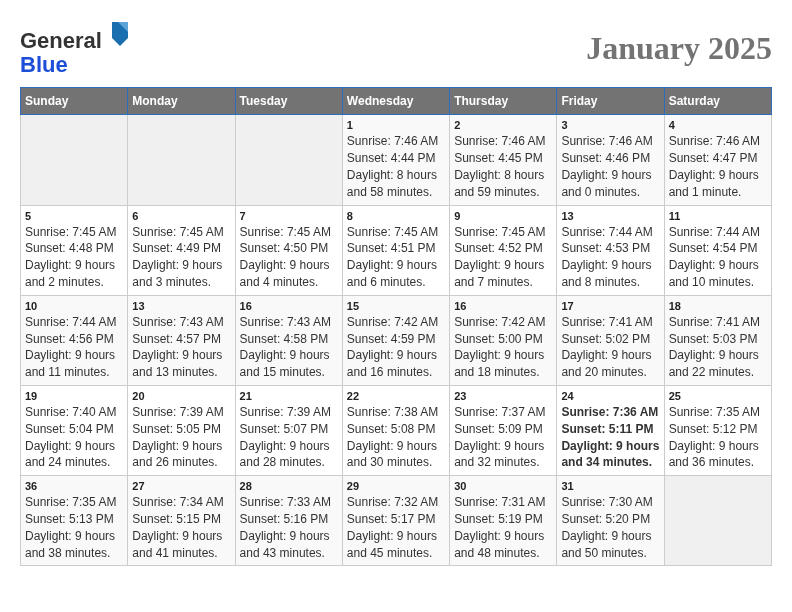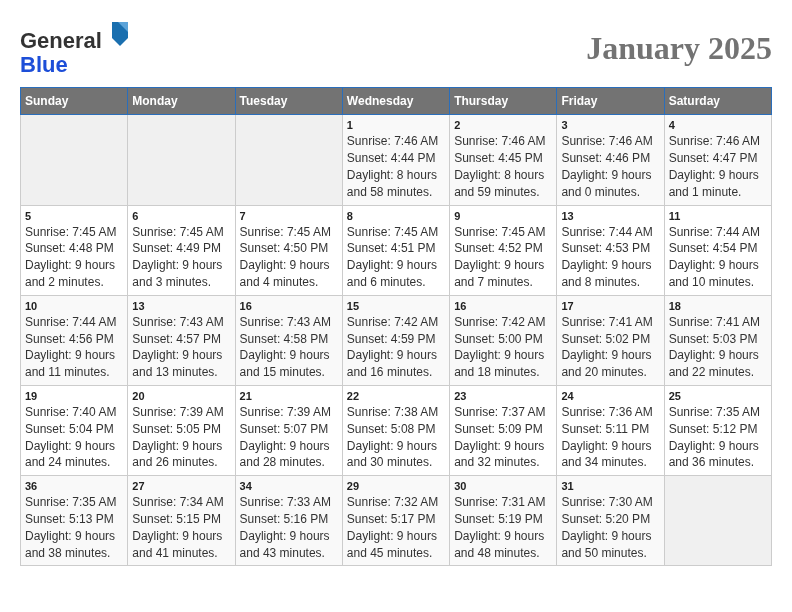--- a/index.html
+++ b/index.html
@@ -287,21 +287,21 @@
         </td>
         <td>
           <span class="day-number">23</span>
           <div class="day-info" style="white-space: pre-line;">Sunrise: 7:37 AM
 Sunset: 5:09 PM
 Daylight: 9 hours
 and 32 minutes.</div>
         </td>
         <td>
           <span class="day-number">24</span>
-          <div class="day-info" style="white-space: pre-line;">Sunrise: 7:36 AM
+          <div class="day-info" style="white-space: pre-line; font-weight: bold;">Sunrise: 7:36 AM
 Sunset: 5:11 PM
 Daylight: 9 hours
 and 34 minutes.</div>
         </td>
         <td>
           <span class="day-number">25</span>
           <div class="day-info" style="white-space: pre-line;">Sunrise: 7:35 AM
 Sunset: 5:12 PM
 Daylight: 9 hours
 and 36 minutes.</div>
@@ -316,21 +316,21 @@
 and 38 minutes.</div>
         </td>
         <td>
           <span class="day-number">27</span>
           <div class="day-info" style="white-space: pre-line;">Sunrise: 7:34 AM
 Sunset: 5:15 PM
 Daylight: 9 hours
 and 41 minutes.</div>
         </td>
         <td>
-          <span class="day-number">34</span>
+          <span class="day-number">28</span>
           <div class="day-info" style="white-space: pre-line;">Sunrise: 7:33 AM
 Sunset: 5:16 PM
 Daylight: 9 hours
 and 43 minutes.</div>
         </td>
         <td>
           <span class="day-number">29</span>
           <div class="day-info" style="white-space: pre-line;">Sunrise: 7:32 AM
 Sunset: 5:17 PM
 Daylight: 9 hours

